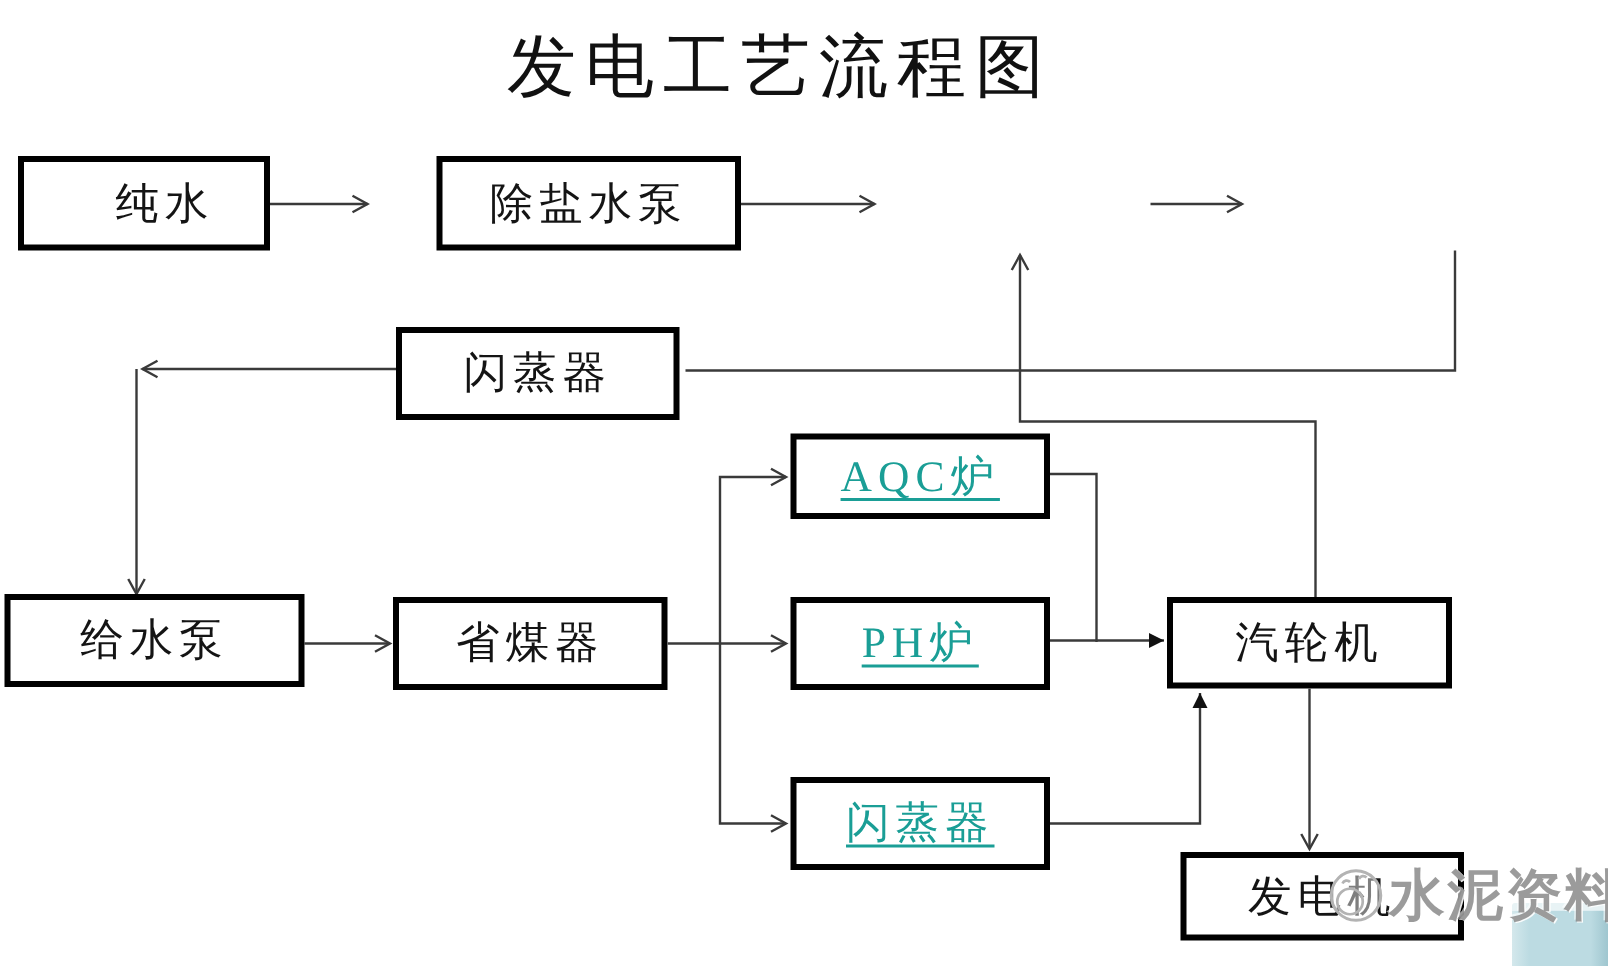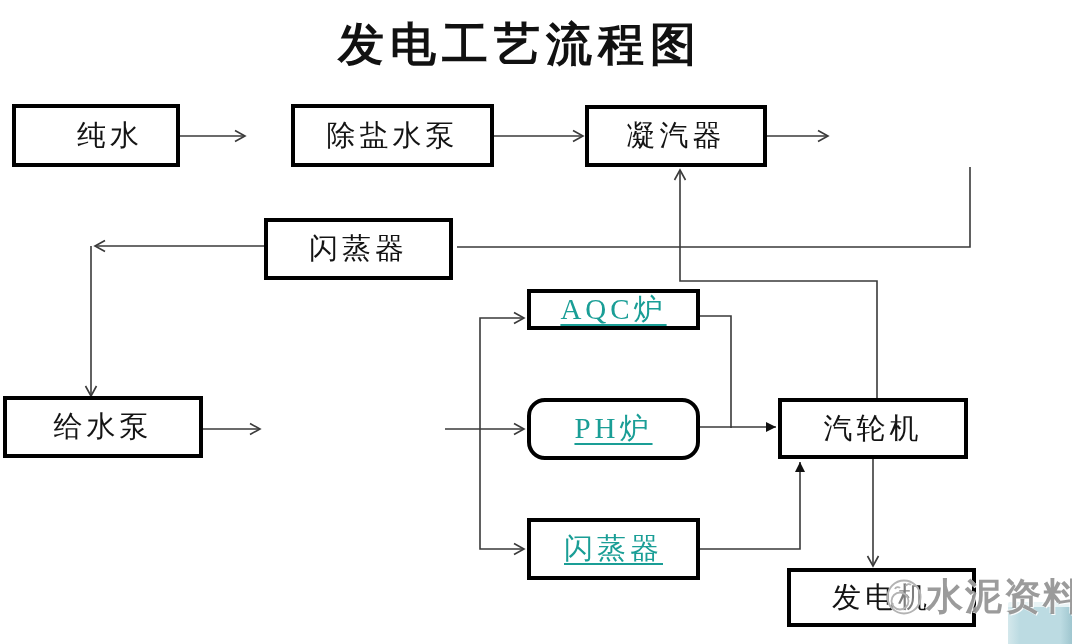--- a/index.html
+++ b/index.html
@@ -2,42 +2,42 @@
 <html><head>
 <meta charset="utf-8">
 <style>
   html,body{margin:0;padding:0;background:#ffffff;}
   .stage{
     position:relative;width:1072px;height:644px;background:#ffffff;overflow:hidden;
     font-family:"Liberation Serif","DejaVu Serif",serif;
   }
   .title{
     position:absolute;left:0;top:14px;width:1040px;text-align:center;
-    font-size:46px;font-weight:bold;color:#111;letter-spacing:6px;
+    font-size:46px;font-weight:normal;color:#111;letter-spacing:6px;
   }
   .wires{position:absolute;left:0;top:0;z-index:1;}
   .node{
     position:absolute;box-sizing:border-box;border:4px solid #000;background:#fff;
     display:flex;align-items:center;justify-content:center;
     font-size:29px;color:#141414;letter-spacing:4px;z-index:2;
     white-space:nowrap;
   }
   .node.link{
     color:#1a9e96;text-decoration:underline;text-underline-offset:5px;cursor:pointer;
   }
   
   #nd-pure-water      {left:12px;  top:104px; width:168px; height:63px;padding-left:28px;}
   #nd-desalted-pump   {left:247px; top:104px; width:203px; height:63px;margin-left:44px;}
   #nd-condenser       {left:585px; top:105px; width:182px; height:62px;}
   #nd-condensate-pump {left:830px; top:105px; width:213px; height:62px;}
   #nd-flash-return    {left:264px; top:218px; width:189px; height:62px;}
-  #nd-aqc-boiler      {left:527px; top:289px; width:173px; height:41px;}
+  #nd-aqc-boiler      {left:527px; top:289px; width:173px; height:57px;}
   #nd-feed-pump       {left:3px;   top:396px; width:200px; height:62px;}
   #nd-economizer      {left:262px; top:398px; width:183px; height:62px;}
-  #nd-ph-boiler       {left:527px; top:398px; width:173px; height:62px;border-radius:18px;}
+  #nd-ph-boiler       {left:527px; top:398px; width:173px; height:62px;}
   #nd-steam-turbine   {left:778px; top:398px; width:190px; height:61px;}
   #nd-flash-source    {left:527px; top:518px; width:173px; height:62px;}
   #nd-generator       {left:787px; top:568px; width:189px; height:59px;}
 
   .watermark{
     position:absolute;left:882px;top:572px;z-index:4;display:flex;align-items:center;
     pointer-events:none;
   }
   .watermark-text{
     font-size:37px;font-weight:bold;letter-spacing:2px;
@@ -81,24 +81,24 @@
       <path d="M700,316 H731 V428"></path>
       <path d="M700,427 H776" marker-end="url(#mSolid)"></path>
       <path d="M700,549 H800 V462" marker-end="url(#mSolid)"></path>
       <path d="M877,398 V281 H680 V170" marker-end="url(#mOpen)"></path>
       <path d="M873,459 V566" marker-end="url(#mOpen)"></path>
     </g>
   </svg>
 
   <div class="node" id="nd-pure-water">纯水</div>
   <div class="node" id="nd-desalted-pump">除盐水泵</div>
-  <div class="node" id="nd-condenser">凝汽器</div>
   <div class="node" id="nd-flash-return">闪蒸器</div>
   <div class="node link" id="nd-aqc-boiler">AQC炉</div>
   <div class="node" id="nd-feed-pump">给水泵</div>
+  <div class="node" id="nd-economizer">省煤器</div>
   <div class="node link" id="nd-ph-boiler">PH炉</div>
   <div class="node" id="nd-steam-turbine">汽轮机</div>
   <div class="node link" id="nd-flash-source">闪蒸器</div>
   <div class="node" id="nd-generator">发电机</div>
 
   <div class="watermark">
     <svg width="44" height="48" viewBox="0 0 44 48">
       <circle cx="22" cy="24" r="16.5" fill="rgba(255,255,255,0.45)" stroke="#b3b3b3" stroke-width="2"></circle>
       <circle cx="18" cy="28" r="8.5" fill="none" stroke="#b3b3b3" stroke-width="1.8"></circle>
       <path d="M13,16 a3,3 0 0 1 5,-1" fill="none" stroke="#b3b3b3" stroke-width="1.8"></path>

